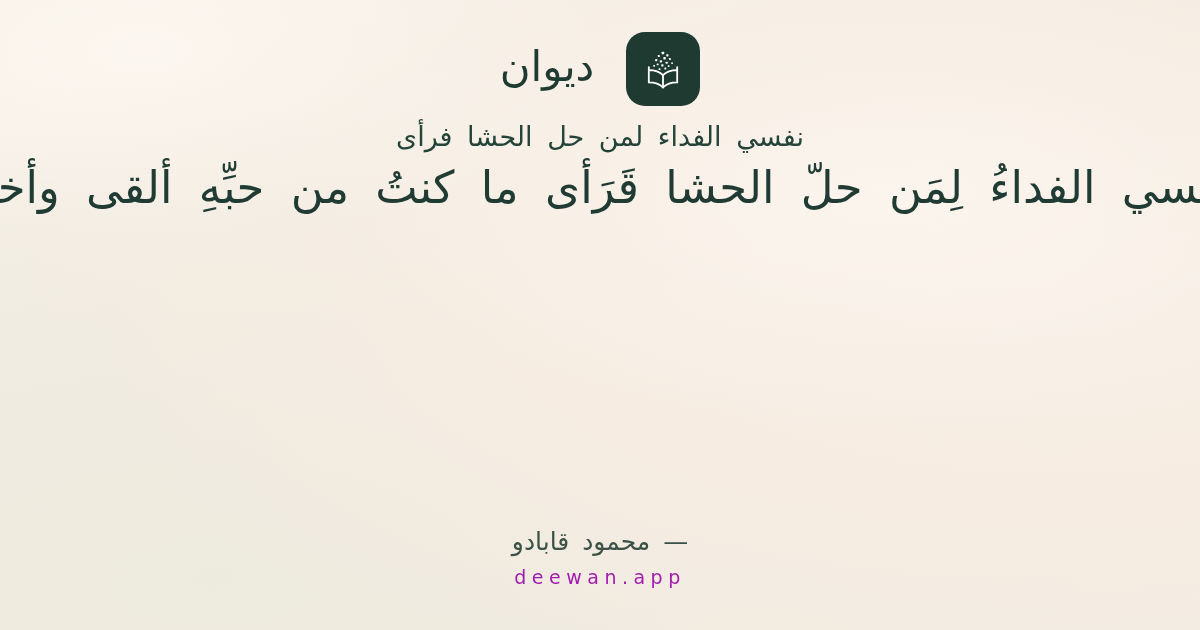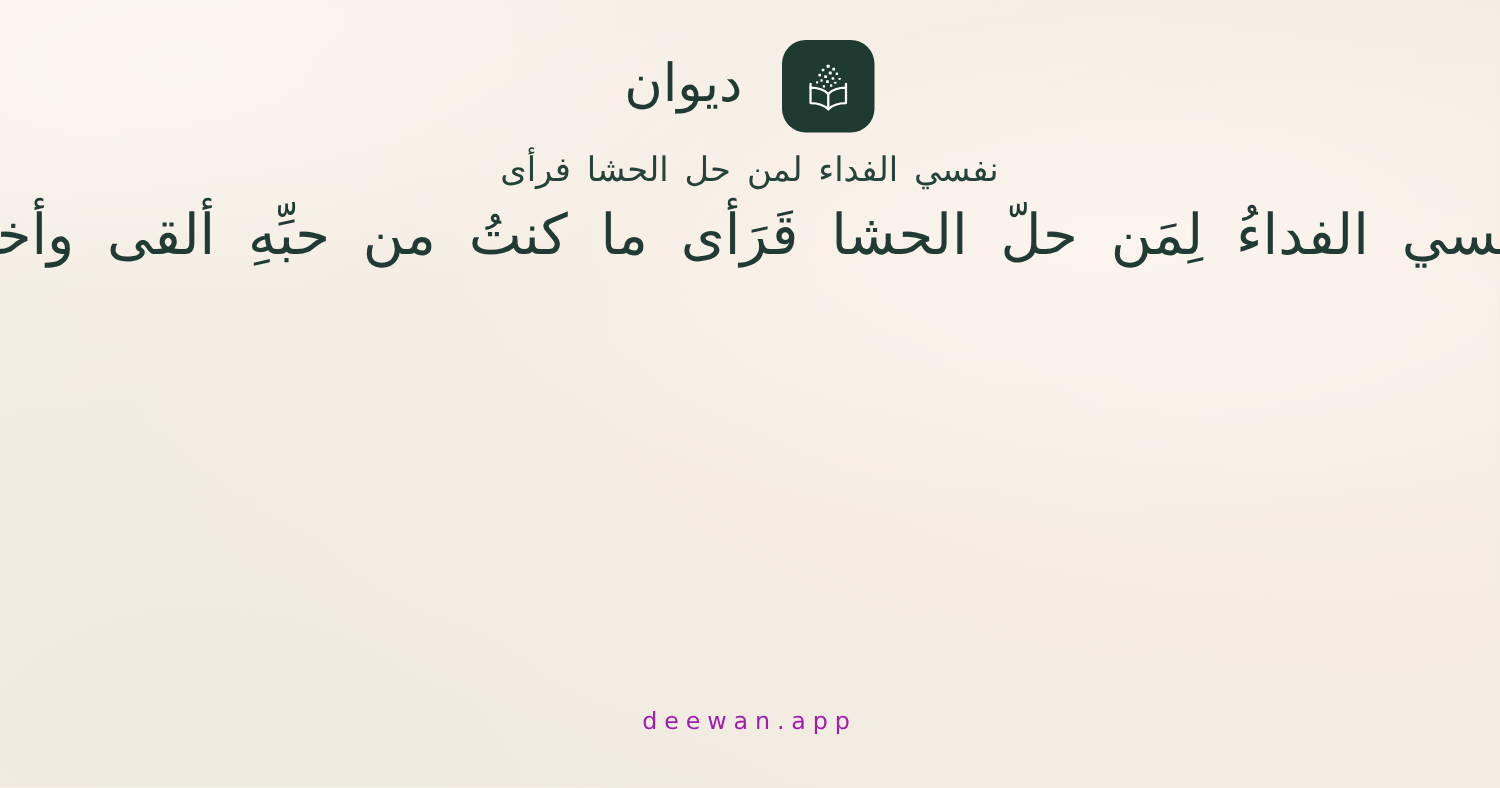--- a/index.html
+++ b/index.html
@@ -65,21 +65,20 @@
   .poem-title{
     margin-top:14px;
     font-size:27px;
     font-weight:400;
     color:#24443a;
     letter-spacing:0.5px;
     word-spacing:6px;
     text-align:center;
     line-height:1.25;
     white-space:nowrap;
-    font-family:Liberation Serif, serif;
   }
 
   
   .verse-wrap{
     width:1200px;
     margin-top:4px;
     display:flex;
     justify-content:center;
     overflow:visible;
   }
@@ -166,16 +165,17 @@
     <div class="brand-name">ديوان</div>
   </div>
 
   <div class="poem-title">نفسي الفداء لمن حل الحشا فرأى</div>
 
   <div class="verse-wrap">
     <div class="verse">نَفسي الفداءُ لِمَن حلّ الحشا قَرَأى ما كنتُ من حبِّهِ ألقى وأخفيهِ</div>
   </div>
 
   <div class="footer">
+    <div class="author">— محمود قابادو</div>
     <div class="site">deewan.app</div>
   </div>
 
 </div>
 
 </body></html>

